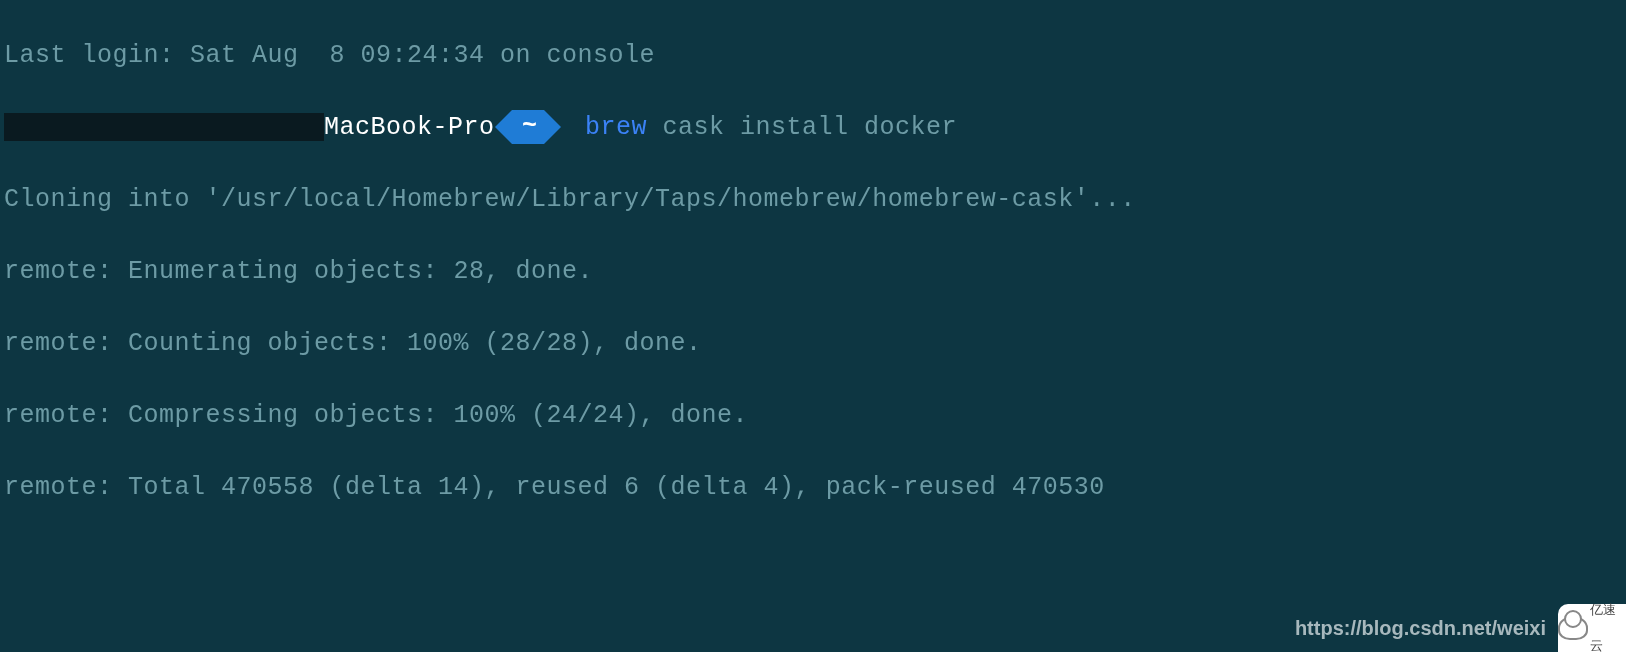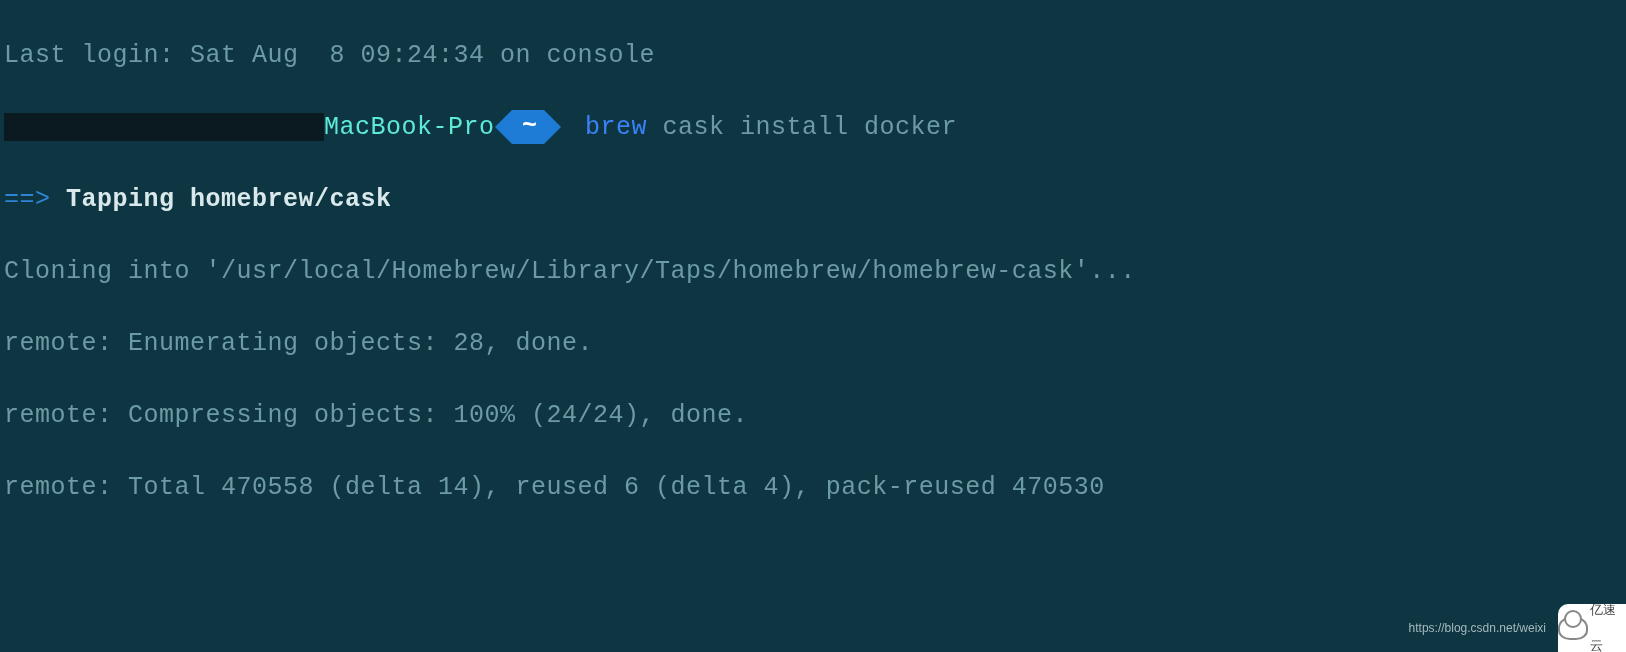--- a/index.html
+++ b/index.html
@@ -18,21 +18,21 @@
   .terminal {
     padding: 2px 4px 0 4px;
     white-space: pre;
     letter-spacing: 0.5px;
   }
   .line { display: block; font-family: Liberation Mono, monospace; }
   .arrow-blue { color: #2f84d8; }
   .bold-white { color: #d9e8eb; font-weight: bold; }
   .brew-green { color: #3b82f6; }
   .dim { color: #6d9ba5; }
-  .prompt-host { color: #5eead4; }
+  .prompt-host { color: #ffffff; }
   
   .powerline-seg {
     background: #1f7cd6;
     color: #ffffff;
     padding: 0 6px 0 10px;
     display:inline-block;
     position:relative;
     margin-left: 2px;
     margin-right: 26px;
     height:34px;
@@ -60,24 +60,25 @@
     background:#0a1a20;
     color:#0a1a20;
     display:inline-block;
     vertical-align:middle;
   }
   .mask1 { width:320px; height:28px; }
   .watermark-url {
     position:absolute;
     right:80px;
     bottom:6px;
-    font-size:12px;
+    font-size:20px;
     color:#a7b8bd;
     font-family: Arial, sans-serif;
     letter-spacing:0;
+    font-weight:bold;
   }
   .watermark-badge {
     position:absolute;
     right:0;
     bottom:0;
     width:68px;
     height:48px;
     background:#ffffff;
     border-top-left-radius:10px;
     display:flex;
@@ -104,23 +105,23 @@
     border-radius:50%;
     background:#fff;
   }
 </style>
 </head>
 <body>
 
 <div class="terminal">
 <span class="line">Last login: Sat Aug  8 09:24:34 on console</span>
 <span class="line"><span class="black-mask mask1"></span><span class="prompt-host">MacBook-Pro </span><span class="powerline-seg"><span class="tilde">~</span></span> <span class="brew-green">brew</span><span class="dim"> cask install docker</span></span>
-<span class="line"><span class="arrow-blue">==&gt;</span><span class="bold-white"> Tapping homebrew/cask</span></span>
 <span class="line dim">Cloning into '/usr/local/Homebrew/Library/Taps/homebrew/homebrew-cask'...</span>
 <span class="line dim">remote: Enumerating objects: 28, done.</span>
+<span class="line dim">remote: Counting objects: 100% (28/28), done.</span>
 <span class="line dim">remote: Compressing objects: 100% (24/24), done.</span>
 <span class="line dim">remote: Total 470558 (delta 14), reused 6 (delta 4), pack-reused 470530</span>
 
 
 
 
 
 
 
 

